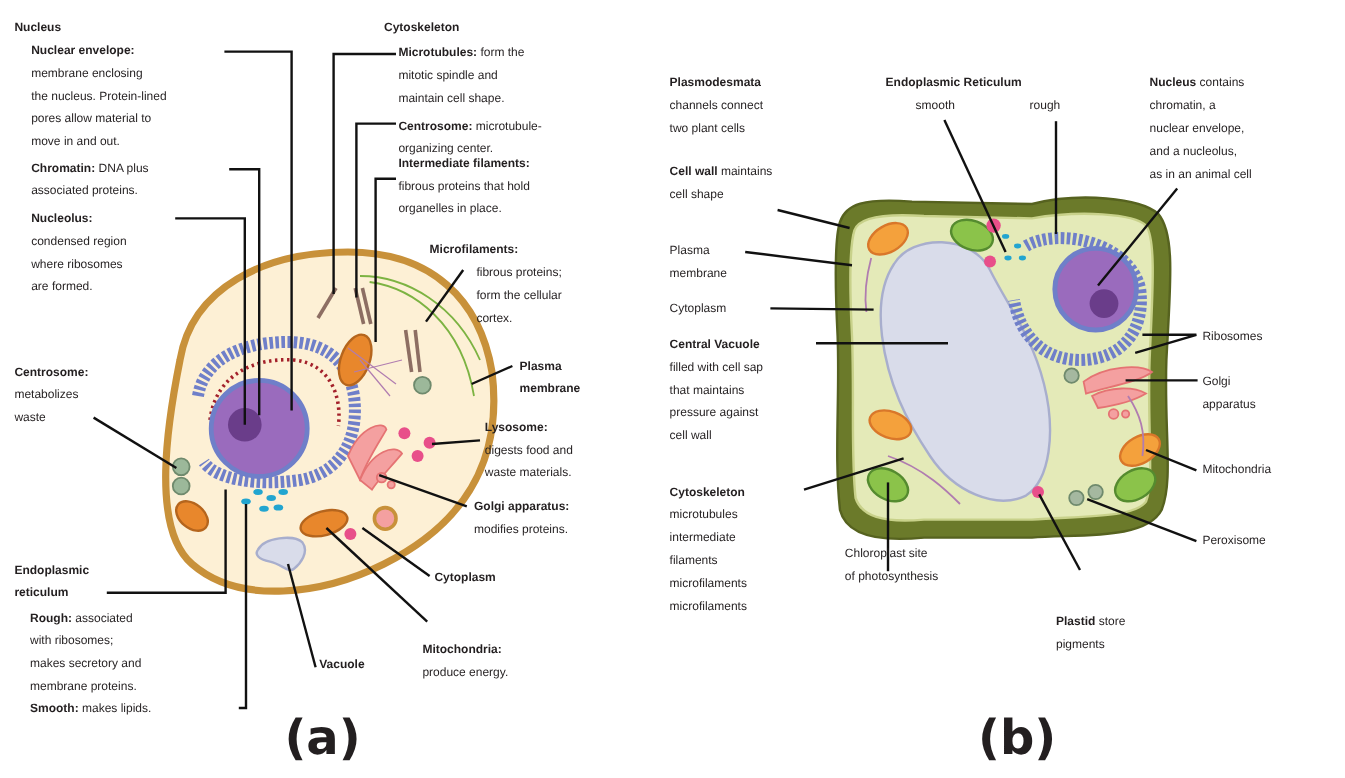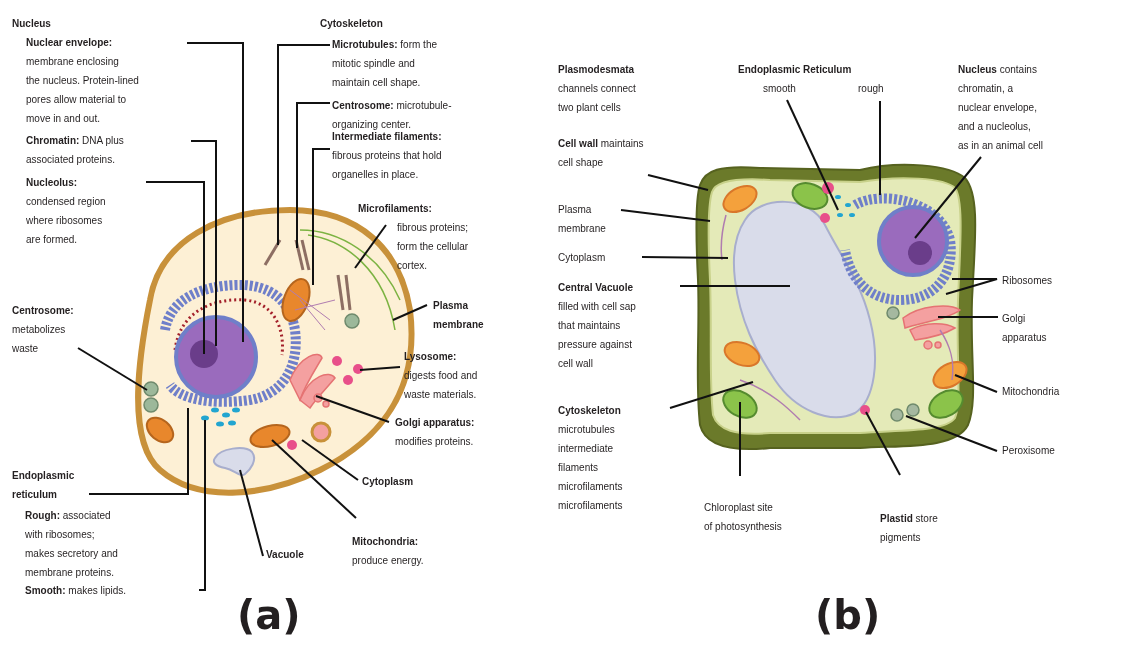--- a/index.html
+++ b/index.html
@@ -232,18 +232,18 @@
 <div class="lbl" style="left:558px;top:401px;"><b>Cytoskeleton</b><br><span style="white-space:pre-line;">microtubules
 intermediate
    filaments
 microfilaments
 microfilaments</span></div>
 <div class="lbl" style="left:1002px;top:271px;">Ribosomes</div>
 <div class="lbl" style="left:1002px;top:309px;">Golgi
 apparatus</div>
 <div class="lbl" style="left:1002px;top:382px;">Mitochondria</div>
 <div class="lbl" style="left:1002px;top:441px;">Peroxisome</div>
-<div class="lbl" style="left:704px;top:498px;">Chloroplast site
+<div class="lbl" style="left:704px;top:452px;">Chloroplast site
 of photosynthesis</div>
 <div class="lbl" style="left:880px;top:477px;margin-top:32px;"><b>Plastid</b><span> store
 pigments</span></div>
 
 <div class="panel" style="left:815px;top:592px;">(b)</div>
 
 </body></html>

